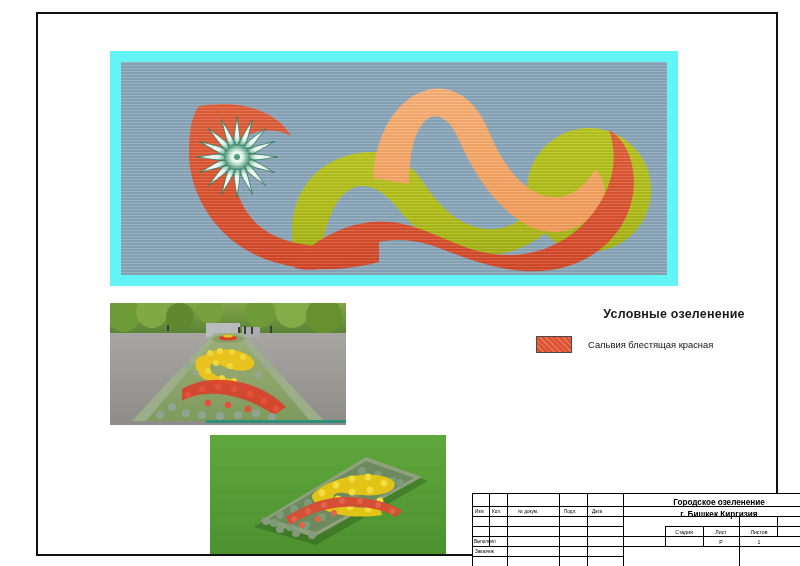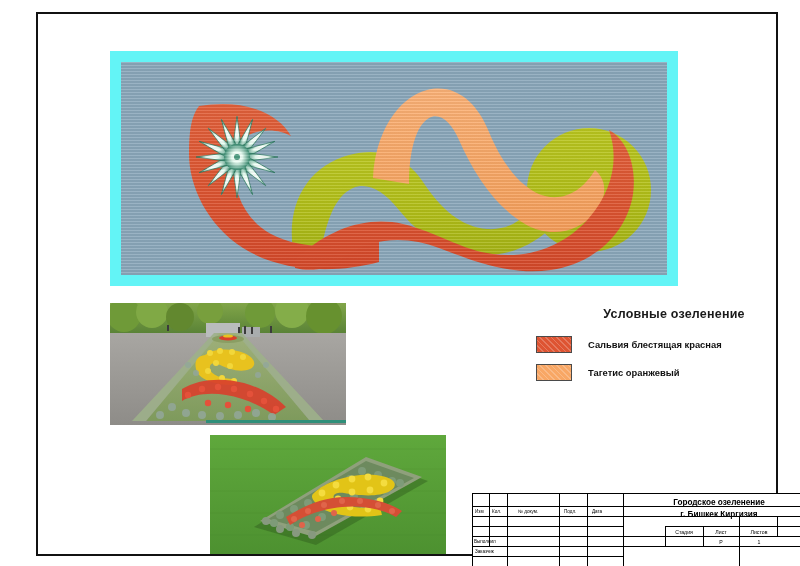--- a/index.html
+++ b/index.html
@@ -23,21 +23,21 @@
 
   
   .photo{position:absolute;overflow:hidden;}
   #photo-boulevard{left:72px;top:289px;width:236px;height:122px;}
   #photo-render{left:172px;top:421px;width:236px;height:119px;}
 
   
   #legend{position:absolute;left:498px;top:293px;width:260px;}
   #legend-title{font-size:12.5px;font-weight:bold;color:#1a1a1a;
       text-align:center;margin:0 0 9px 16px;letter-spacing:.2px;}
-  .legend-row{display:flex;align-items:center;height:28px;font-weight:bold;}
+  .legend-row{display:flex;align-items:center;height:28px;}
   .legend-swatch{width:36px;height:17px;border:1px solid #4a4a4a;
       box-sizing:border-box;flex:0 0 auto;position:relative;overflow:hidden;}
   .legend-swatch::after{content:"";position:absolute;inset:0;
       background:repeating-linear-gradient(45deg,rgba(255,255,255,.22) 0 1px,
       rgba(0,0,0,0) 1px 4px);}
   .legend-label{font-size:9.4px;color:#111;margin-left:16px;white-space:nowrap;}
 
   
   #title-block{position:absolute;left:434px;top:479px;width:342px;height:74px;
       border:1px solid #000;box-sizing:border-box;background:#fff;}
@@ -329,24 +329,20 @@
   </div>
 
   <div id="legend">
     <div id="legend-title">Условные озеленение</div>
 
     <div class="legend-row">
       <span class="legend-swatch" style="background:#de5432"></span>
       <span class="legend-label">Сальвия блестящая красная</span>
     </div>
 
-    <div class="legend-row">
-      <span class="legend-swatch" style="background:#f8a765"></span>
-      <span class="legend-label">Тагетис оранжевый</span>
-    </div>
 
 
 
   </div>
 
   <div id="title-block">
 
     <div class="ln h" style="top:12px;"></div>
     <div class="ln h" style="top:22px;"></div>
     <div class="ln h" style="top:32px;width:150px;"></div>

